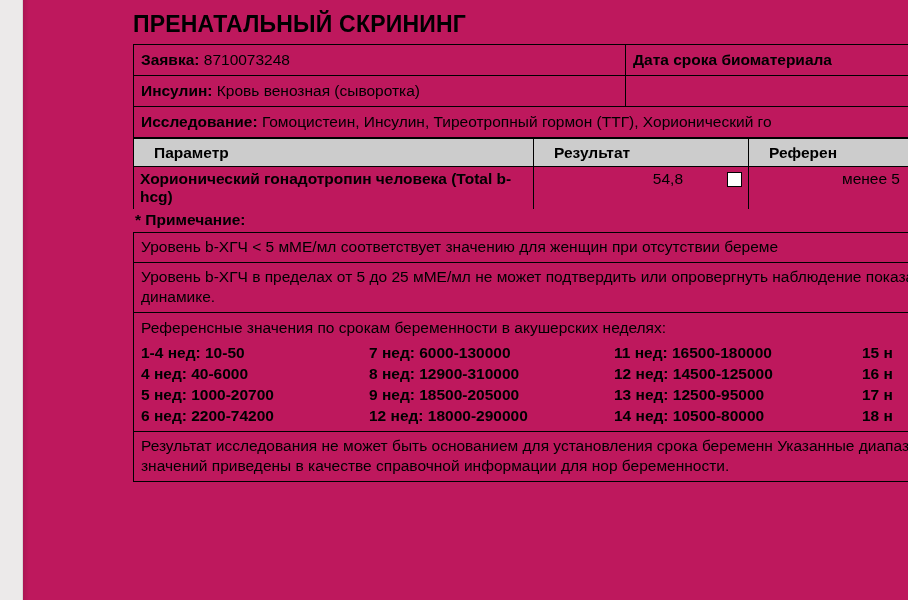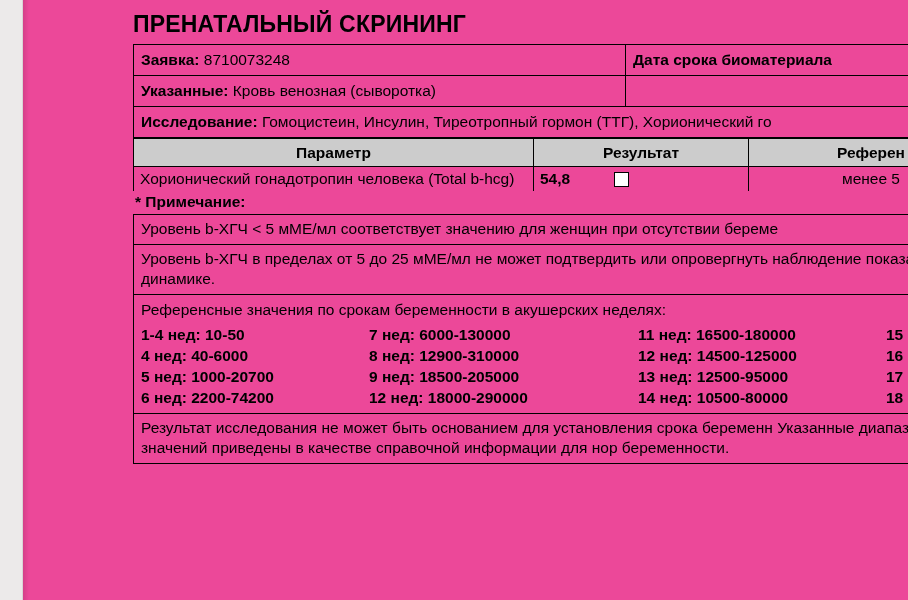--- a/index.html
+++ b/index.html
@@ -11,21 +11,21 @@
     height: 600px;
     background: #f0f0f0;
     font-family: "Liberation Sans", sans-serif;
     overflow: hidden;
   }
   #page {
     position: absolute;
     left: 0; top: 0;
     width: 908px;
     height: 600px;
-    background: #ec4899;
+    background: #be185d;
     overflow: hidden;
   }
   
   #left-gutter {
     position: absolute;
     left: 0; top: 0;
     width: 22px;
     height: 600px;
     background: #eceaea;
     border-right: 1px solid #d9d6d6;
@@ -73,36 +73,36 @@
     border-collapse: collapse;
     table-layout: fixed;
     width: 860px;
     margin-top: 0;
   }
   table.results th {
     background: #cccccc;
     border: 1.5px solid #000;
     font-size: 15.5px;
     font-weight: bold;
-    padding: 3px 4px;
-    text-align: center;
+    padding: 3px 20px;
+    text-align: left;
     height: 21px;
   }
   table.results td {
     border-left: 1.5px solid #000;
     border-right: 1.5px solid #000;
     font-size: 15.5px;
     padding: 3px 6px;
     vertical-align: top;
     line-height: 18px;
   }
-  td.param { text-align: left; }
+  td.param { text-align: left; font-weight: bold; }
   td.result {
-    text-align: left;
-    font-weight: bold;
+    text-align: right;
+    font-weight: normal;
     position: relative;
   }
   td.ref { text-align: center; }
   .flagbox {
     display: inline-block;
     width: 13px;
     height: 13px;
     border: 1.3px solid #000;
     vertical-align: middle;
     margin-left: 38px;
@@ -137,21 +137,21 @@
     display: flex;
     line-height: 21px;
     font-size: 15.5px;
   }
   .refgrid .c {
     flex: 0 0 auto;
     font-weight: bold;
   }
   .c1 { width: 228px; }
   .c2 { width: 245px; }
-  .c3 { width: 248px; margin-left: 24px; }
+  .c3 { width: 248px; }
   .c4 { width: 160px; }
   .refhead {
     font-size: 15.5px;
     line-height: 22px;
     padding-bottom: 3px;
   }
 </style>
 </head>
 <body>
 
@@ -168,21 +168,21 @@
       <colgroup>
         <col style="width:492px">
         <col style="width:368px">
       </colgroup>
       <tbody>
         <tr>
           <td><span class="lbl">Заявка:</span> <span>8710073248</span></td>
           <td><span class="lbl">Дата срока биоматериала</span></td>
         </tr>
         <tr>
-          <td><span class="lbl">Указанные:</span> <span>Кровь венозная (сыворотка)</span></td>
+          <td><span class="lbl">Инсулин:</span> <span>Кровь венозная (сыворотка)</span></td>
           <td></td>
         </tr>
         <tr>
           <td colspan="2"><span class="lbl">Исследование:</span> <span>Гомоцистеин, Инсулин, Тиреотропный гормон (ТТГ), Хорионический го</span></td>
         </tr>
       </tbody>
     </table>
 
     <table class="results">
       <colgroup>

